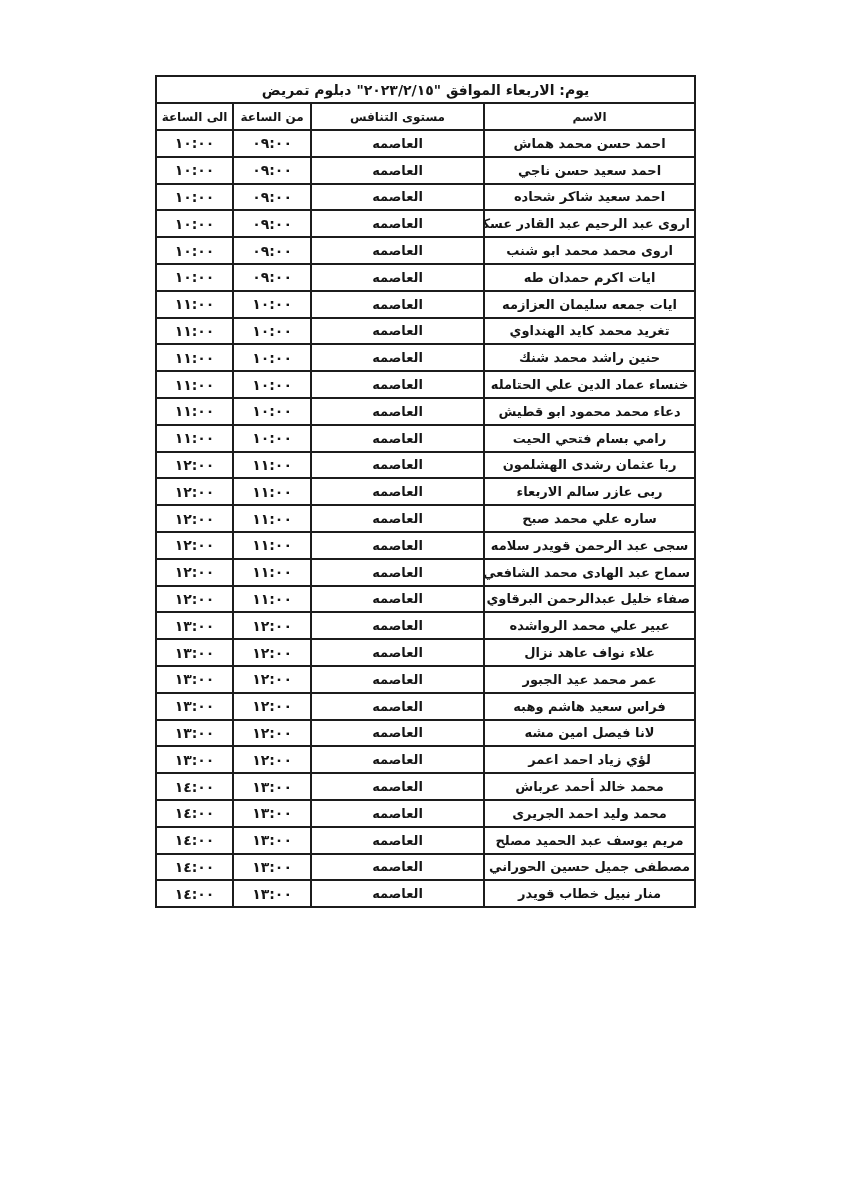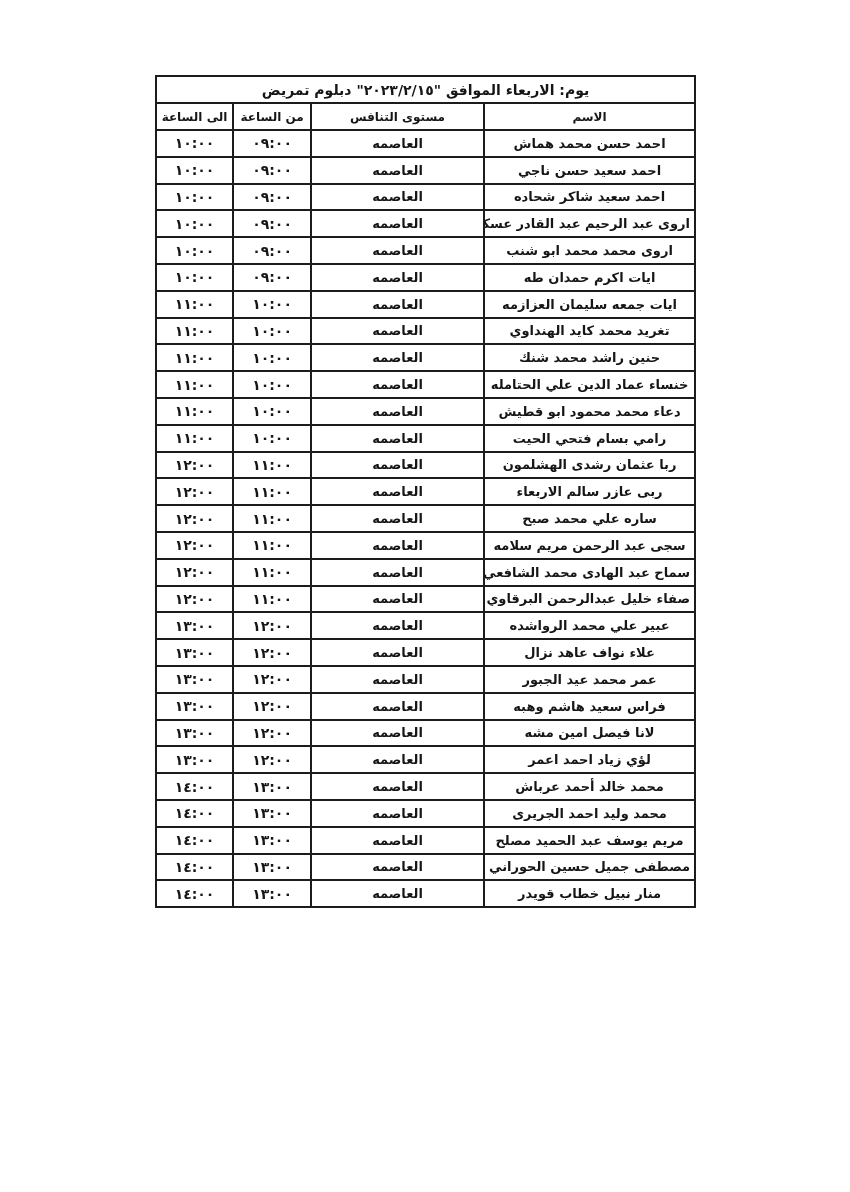--- a/index.html
+++ b/index.html
@@ -179,21 +179,21 @@
   </tr>
 
   <tr>
     <td class="cell-name">ساره علي محمد صبح</td>
     <td class="cell-level">العاصمه</td>
     <td class="cell-from">١١:٠٠</td>
     <td class="cell-to">١٢:٠٠</td>
   </tr>
 
   <tr>
-    <td class="cell-name">سجى عبد الرحمن مريم سلامه</td>
+    <td class="cell-name">سجى عبد الرحمن قويدر سلامه</td>
     <td class="cell-level">العاصمه</td>
     <td class="cell-from">١١:٠٠</td>
     <td class="cell-to">١٢:٠٠</td>
   </tr>
 
   <tr>
     <td class="cell-name">سماح عبد الهادى محمد الشافعي</td>
     <td class="cell-level">العاصمه</td>
     <td class="cell-from">١١:٠٠</td>
     <td class="cell-to">١٢:٠٠</td>

